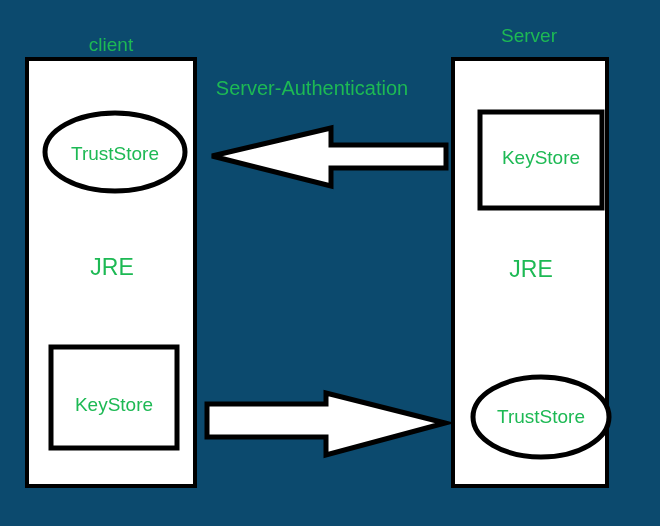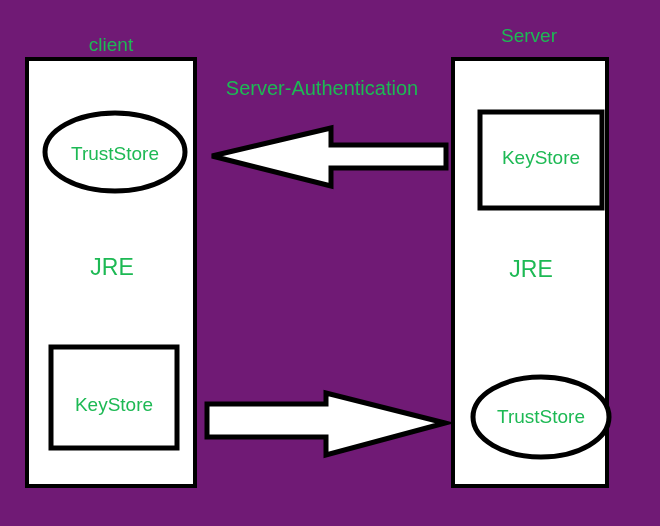--- a/index.html
+++ b/index.html
@@ -8,21 +8,21 @@
     padding: 0;
     background: #ffffff;
   }
   body {
     font-family: "Liberation Sans", sans-serif;
   }
   #canvas {
     position: relative;
     width: 660px;
     height: 526px;
-    background: #701a75;
+    background: #0c4a6e;
     overflow: hidden;
   }
   #diagram-svg {
     position: absolute;
     left: 0;
     top: 0;
     width: 660px;
     height: 526px;
   }
   .lbl {
@@ -83,16 +83,16 @@
   <div class="lbl lbl-node center-x" style="left:114px; top:395px;">KeyStore</div>
 
   <div class="lbl lbl-title center-x" style="left:529px; top:26px;">Server</div>
 
   <div class="lbl lbl-node center-x" style="left:541px; top:148px;">KeyStore</div>
 
   <div class="lbl lbl-jre center-x" style="left:531px; top:258px;">JRE</div>
 
   <div class="lbl lbl-node center-x" style="left:541px; top:407px;">TrustStore</div>
 
-  <div class="lbl lbl-edge center-x" style="left:322px; top:78px;">Server-Authentication</div>
+  <div class="lbl lbl-edge center-x" style="left:312px; top:78px;">Server-Authentication</div>
 
 
 </div>
 
 </body></html>

